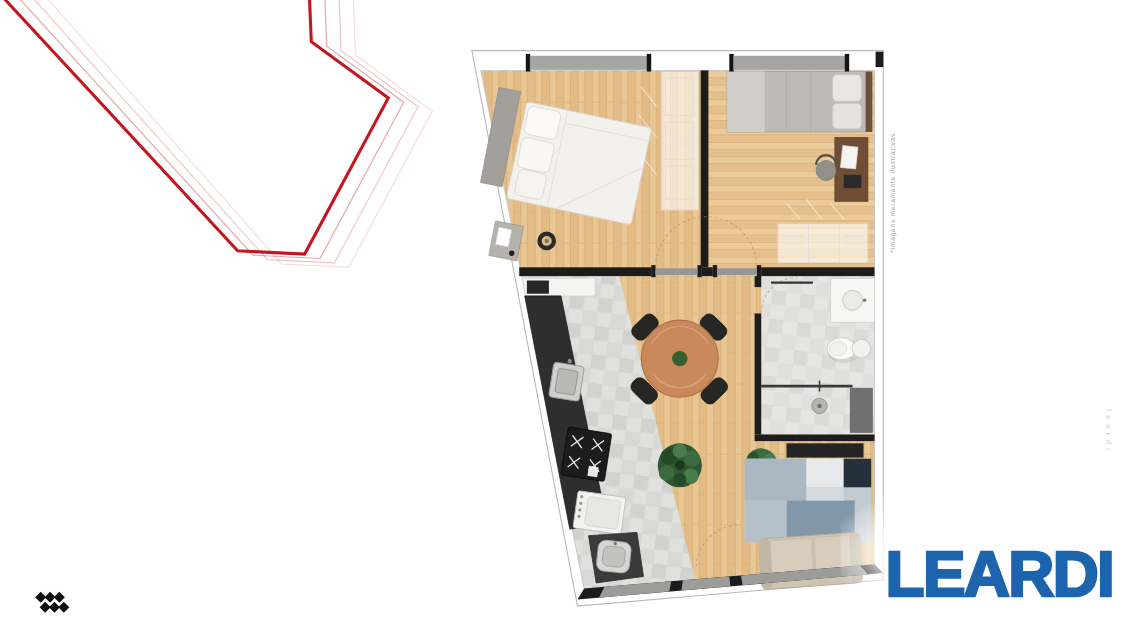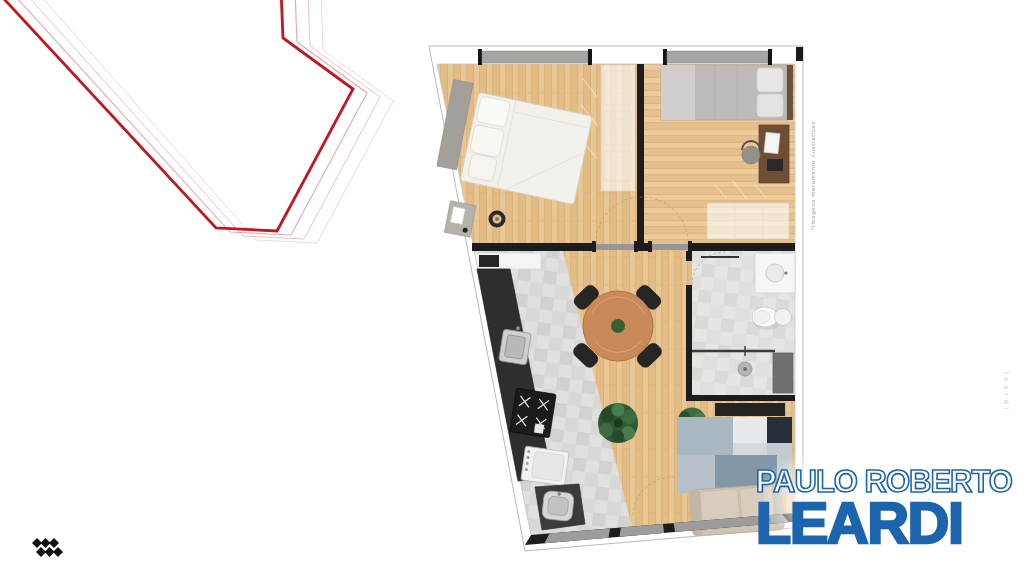--- a/index.html
+++ b/index.html
@@ -259,21 +259,20 @@
       <path d="M 218,470 A 40,40 0 0 1 258,432"></path>
     </g>
   </svg>
 
   <div class="disclaimer">*Imagens meramente ilustrativas</div>
 
   <div class="watermark">leardi</div>
 
   <div class="logo-halo"></div>
   <div class="logo">
-    <div class="logo-top">PAULO ROBERTO</div>
     <div class="logo-bottom">LEARDI</div>
   </div>
 
   <svg class="mark" width="40" height="28" viewBox="0 0 40 28">
     <g fill="#111111">
       <path d="M9 4 L14 9 L9 14 L4 9 Z"></path>
       <path d="M17.5 4 L22.5 9 L17.5 14 L12.5 9 Z"></path>
       <path d="M26 4 L31 9 L26 14 L21 9 Z"></path>
       <path d="M13 13 L18 18 L13 23 L8 18 Z"></path>
       <path d="M21.5 13 L26.5 18 L21.5 23 L16.5 18 Z"></path>

